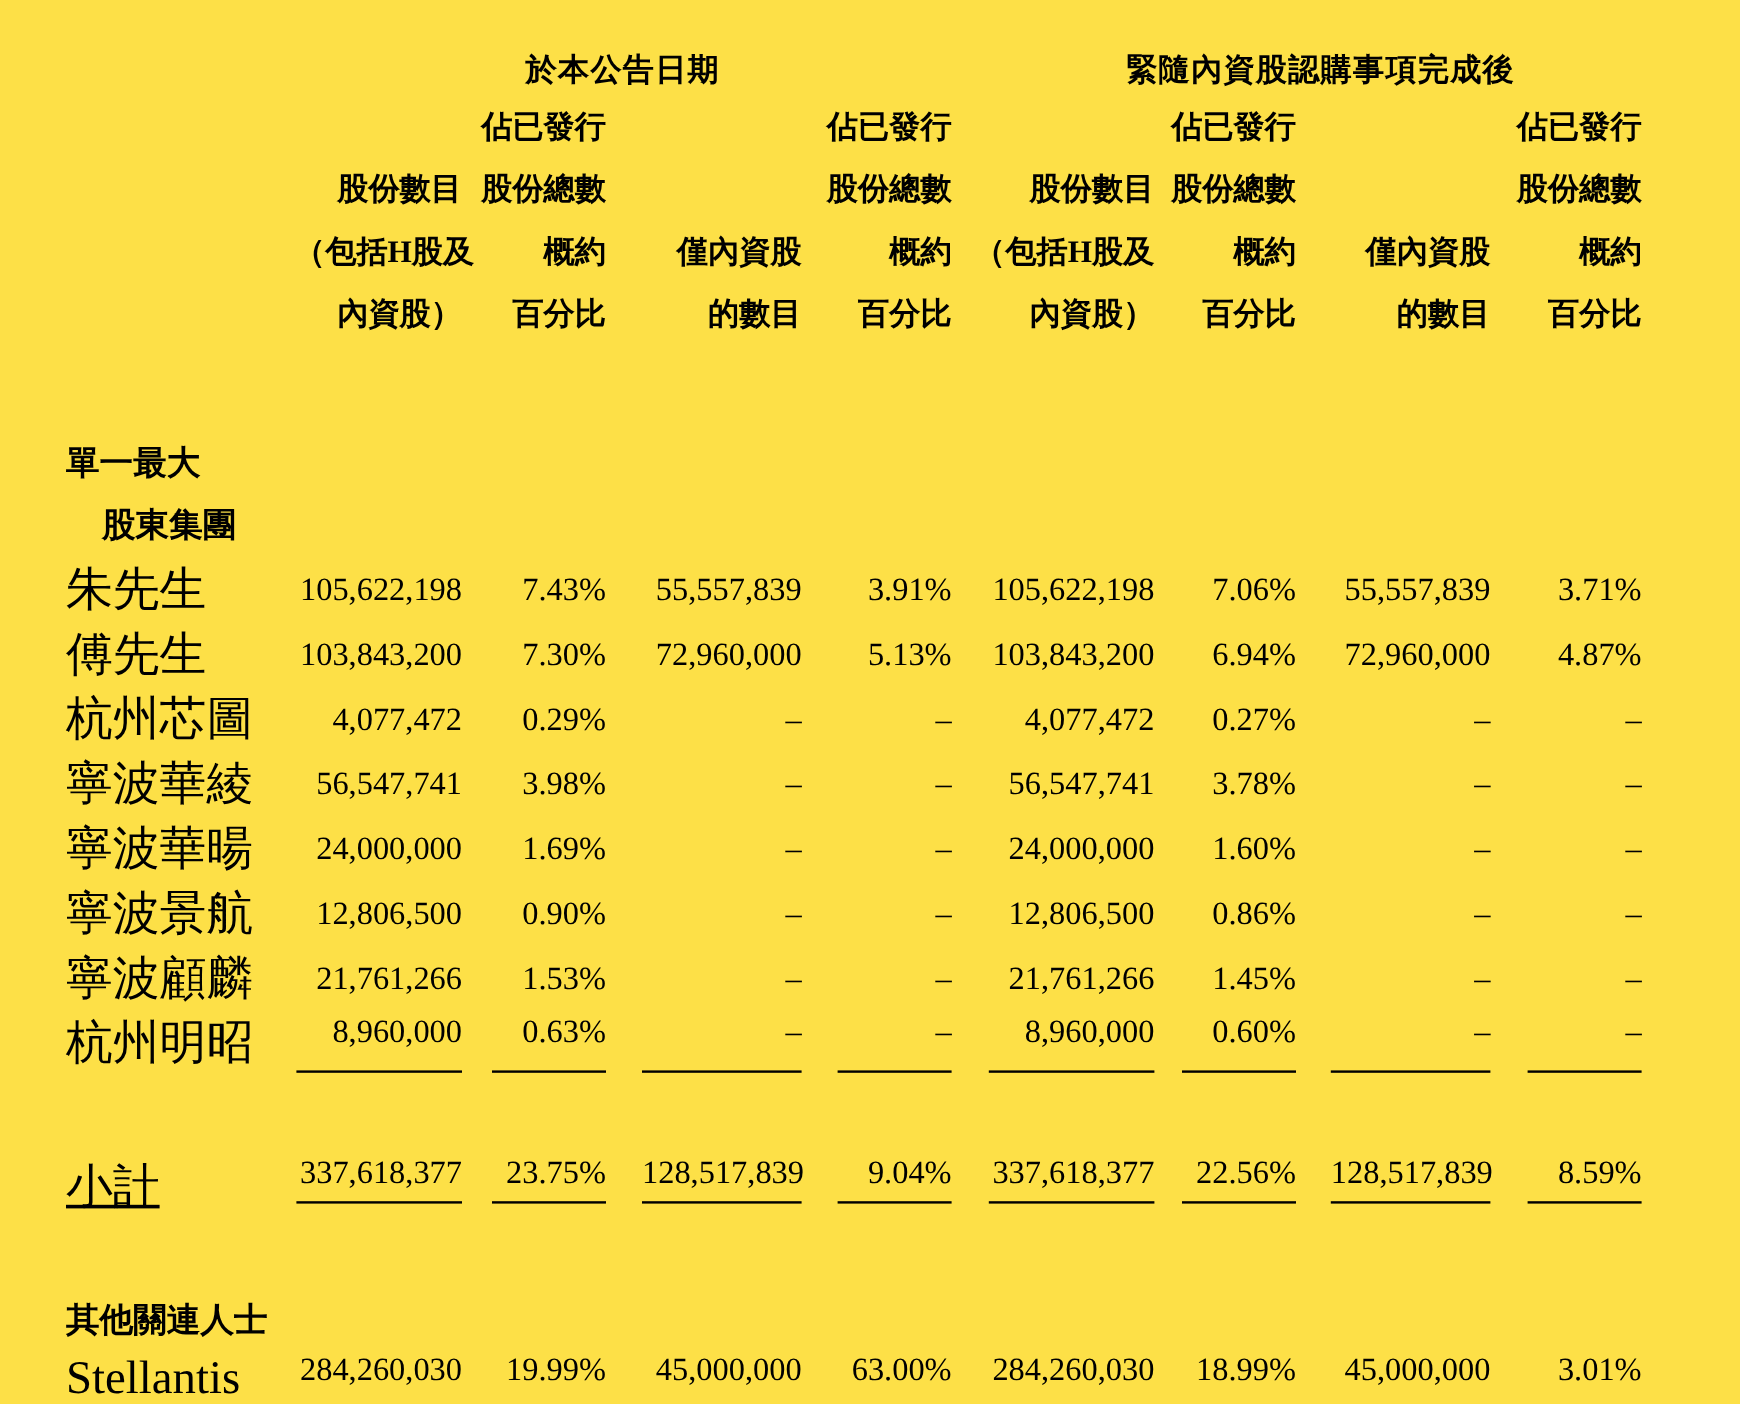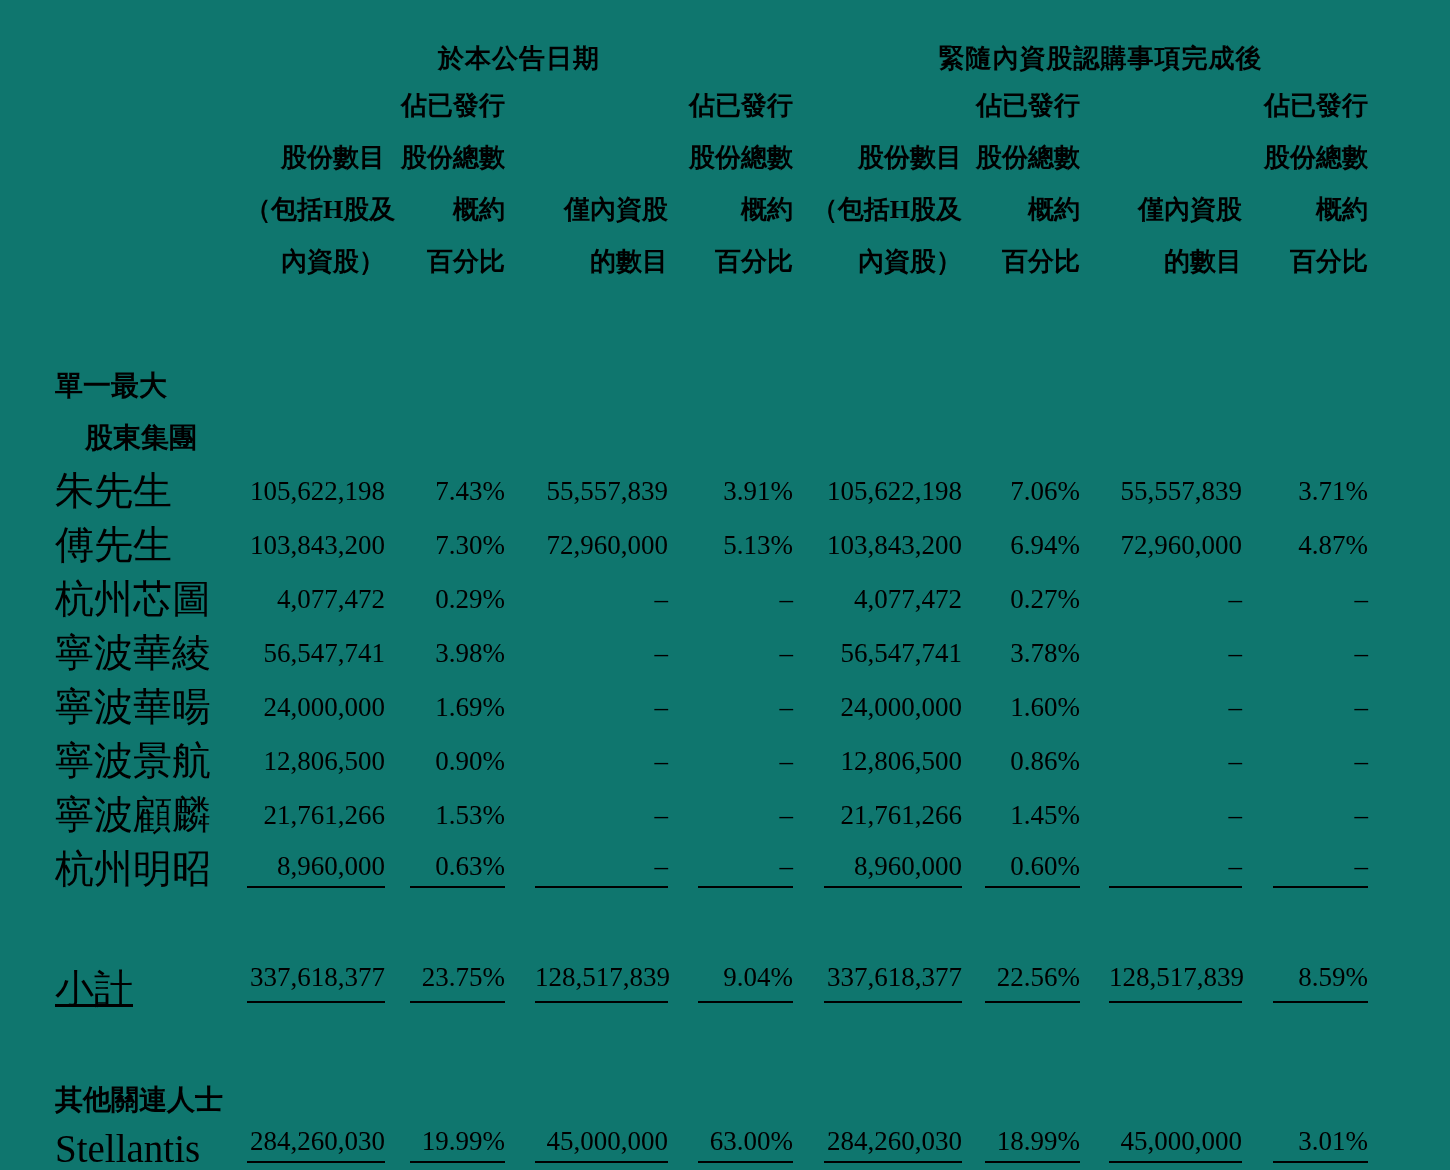--- a/index.html
+++ b/index.html
@@ -6,21 +6,21 @@
     margin: 0;
     padding: 0;
     background: #ffffff;
     color: #000000;
     font-family: "Liberation Serif", "DejaVu Serif", serif;
   }
   #page {
     position: relative;
     width: 1450px;
     height: 1170px;
-    background: #0f766e;
+    background: #fde047;
     overflow: hidden;
   }
   table.sht {
     border-collapse: collapse;
     table-layout: fixed;
     position: absolute;
     left: 55px;
     top: 0;
     width: 1313px;
   }
@@ -79,21 +79,21 @@
   }
   td.num {
     text-align: right;
     font-size: 27px;
     white-space: nowrap;
   }
   .val { display: inline-block; text-align: right; }
 
   tr.ruled .val {
     border-bottom: 2px solid #000000;
-    padding-bottom: 4px;
+    padding-bottom: 17px;
   }
   tr.ruled td:nth-child(2) .val, tr.ruled td:nth-child(6) .val { width: 138px; }
   tr.ruled td:nth-child(4) .val, tr.ruled td:nth-child(8) .val { width: 133px; }
   tr.ruled td:nth-child(3) .val, tr.ruled td:nth-child(5) .val,
   tr.ruled td:nth-child(7) .val, tr.ruled td:nth-child(9) .val { width: 95px; }
 
   tr.subtotal-row { height: 62px; }
   tr.subtotal-row td { vertical-align: top; text-decoration: underline; }
   tr.subtotal-row td.lbl, tr.subtotal-row td.num { padding-top: 2px; }
   tr.subtotal-row .val { padding-bottom: 8px; }

